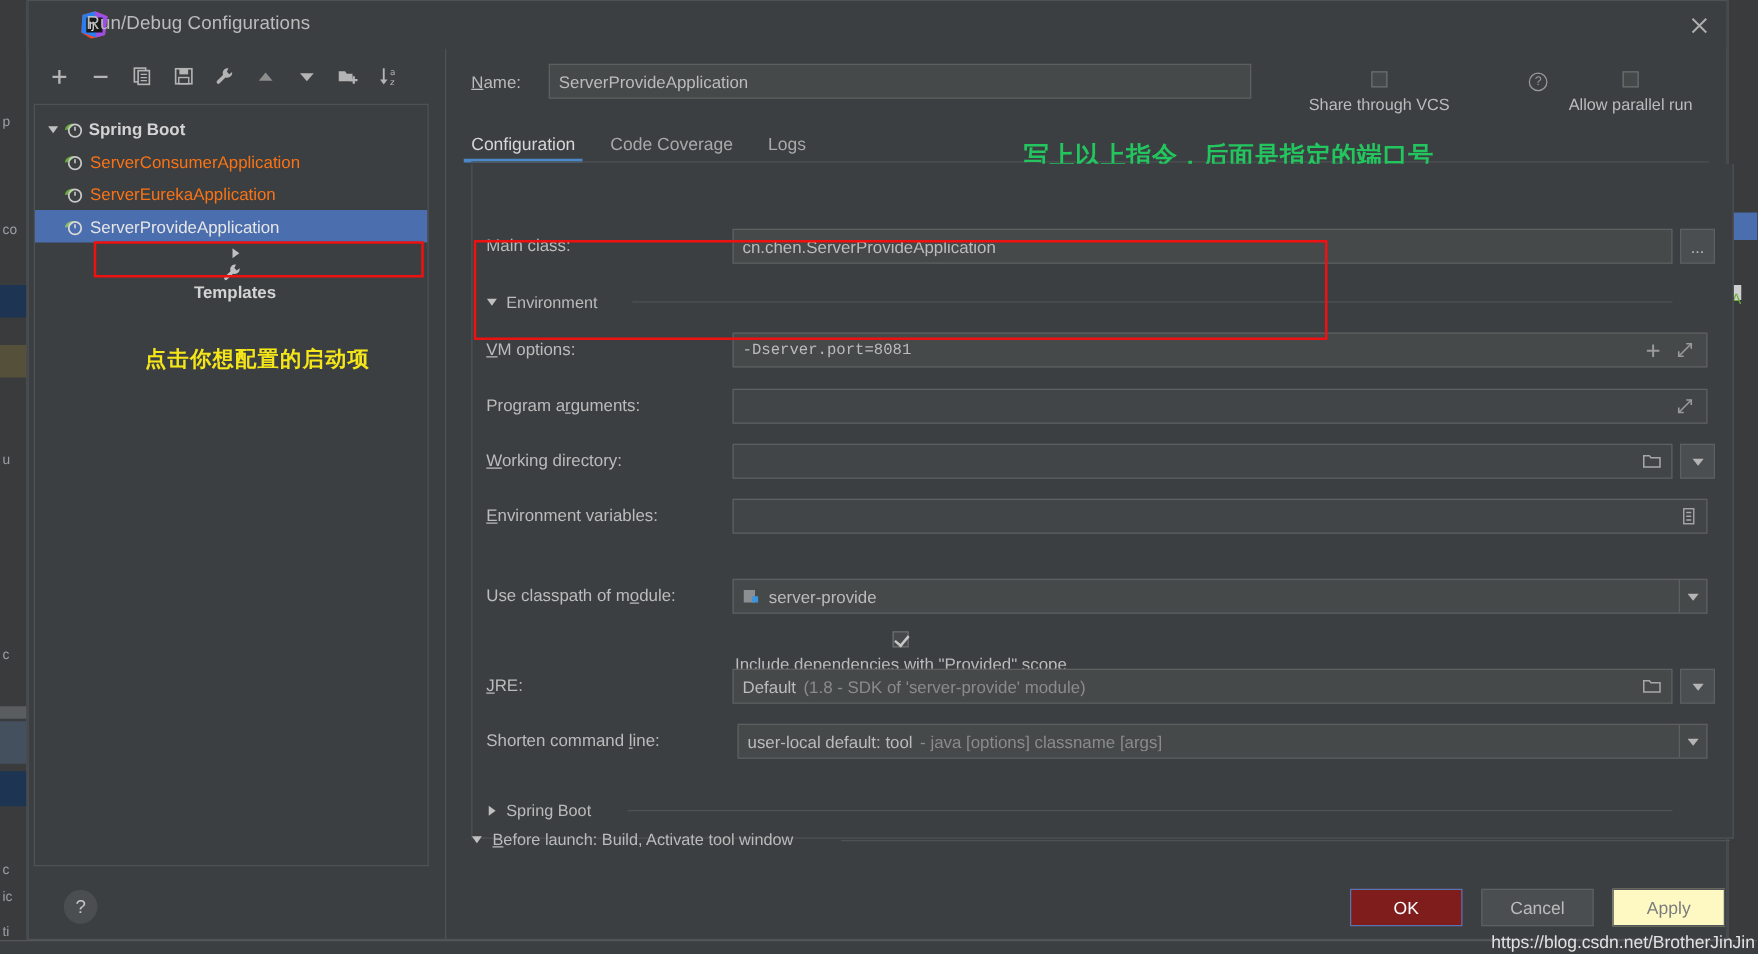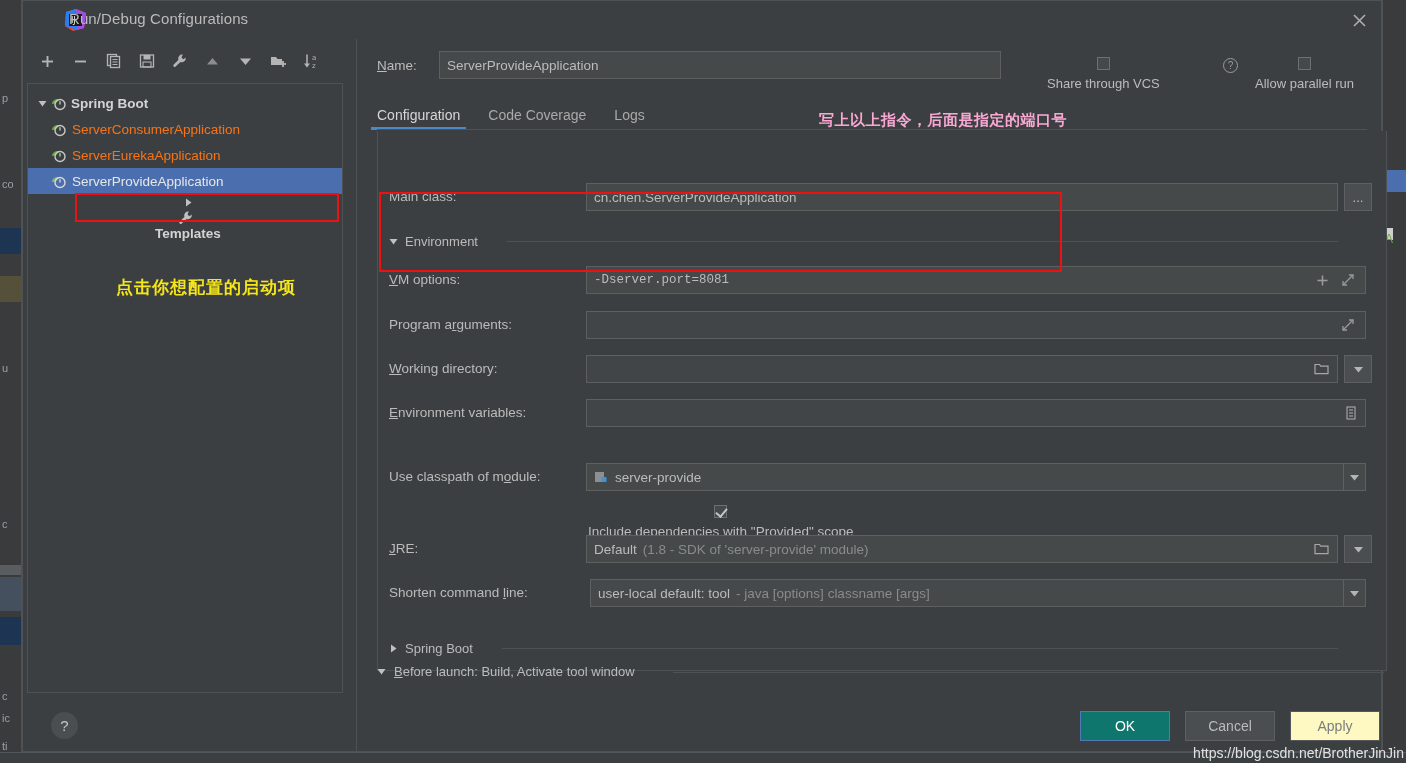--- a/index.html
+++ b/index.html
@@ -204,21 +204,21 @@
     content: ""; position: absolute; left: -6px; right: -6px; bottom: 0;
     height: 3px; background: #4a88c7;
   }
   .tabs-underline {
     position: absolute; left: 20px; top: 90px;
     width: 990px; height: 1px; background: #4e5254;
   }
 
   .annot-top {
     position: absolute; left: 462px; top: 72px;
-    font-size: 15px; font-weight: bold; color: #f9a8d4;
+    font-size: 20px; font-weight: bold; color: #22c55e;
     letter-spacing: .5px; white-space: nowrap;
   }
 
   
   .card {
     position: absolute;
     left: 20px; top: 92px;
     width: 1010px; height: 540px;
     border: 1px solid #4e5254;
     border-top: none;
@@ -307,21 +307,21 @@
     cursor: pointer;
   }
 
   .dlg-btn {
     position: absolute; top: 710px;
     height: 30px;
     display: flex; align-items: center; justify-content: center;
     font-size: 14px;
     cursor: pointer;
   }
-  .btn-ok { left: 1057px; width: 90px; background: #0f766e; color: #ffffff; border: 1px solid #5476b5; }
+  .btn-ok { left: 1057px; width: 90px; background: #7f1d1d; color: #ffffff; border: 1px solid #5476b5; }
   .btn-cancel { left: 1162px; width: 90px; background: #4a4e50; color: #bbbbbb; border: 1px solid #5e6060; }
   .btn-apply { left: 1267px; width: 90px; background: #fef9c3; color: #7a7d7f; border: 1px solid #55585a; }
 
   .watermark {
     position: absolute;
     right: 2px; bottom: 2px;
     font-size: 14px;
     color: #e2e2e2;
     font-family: "Liberation Sans", sans-serif;
     white-space: nowrap;

